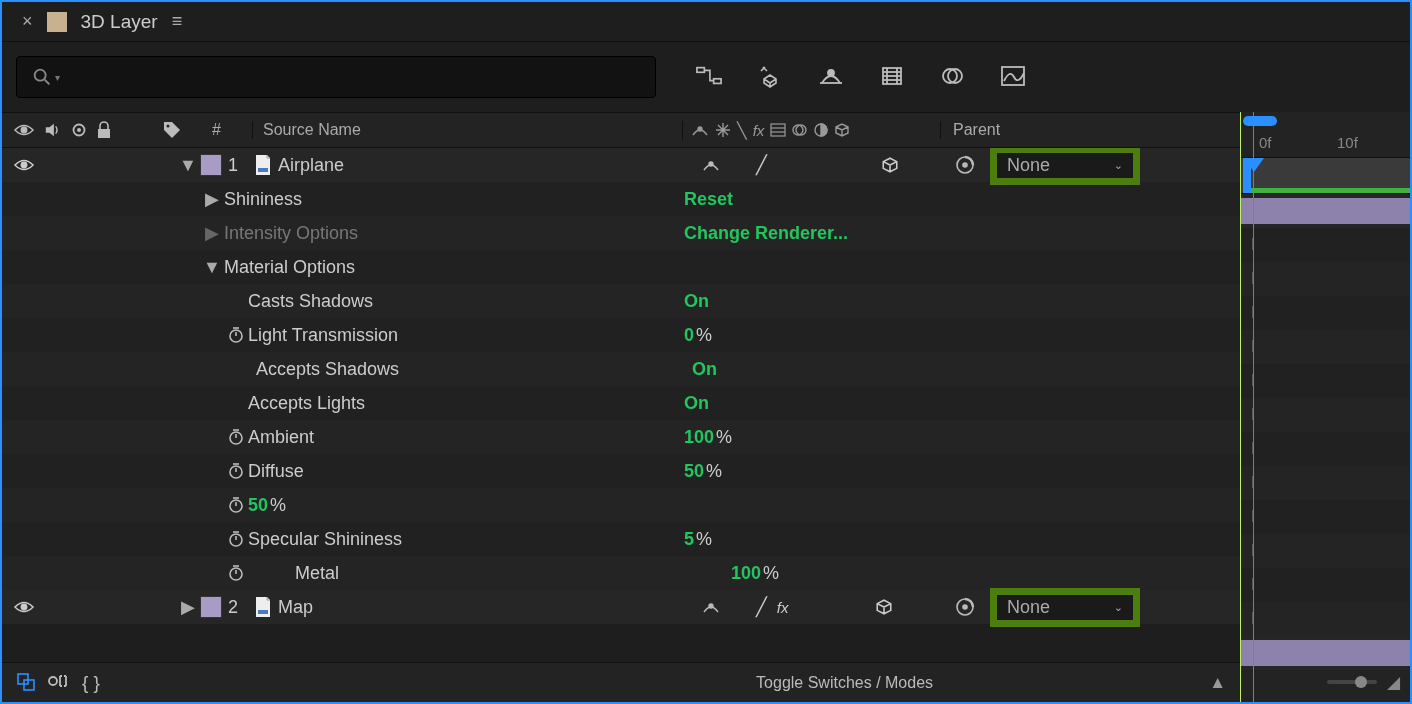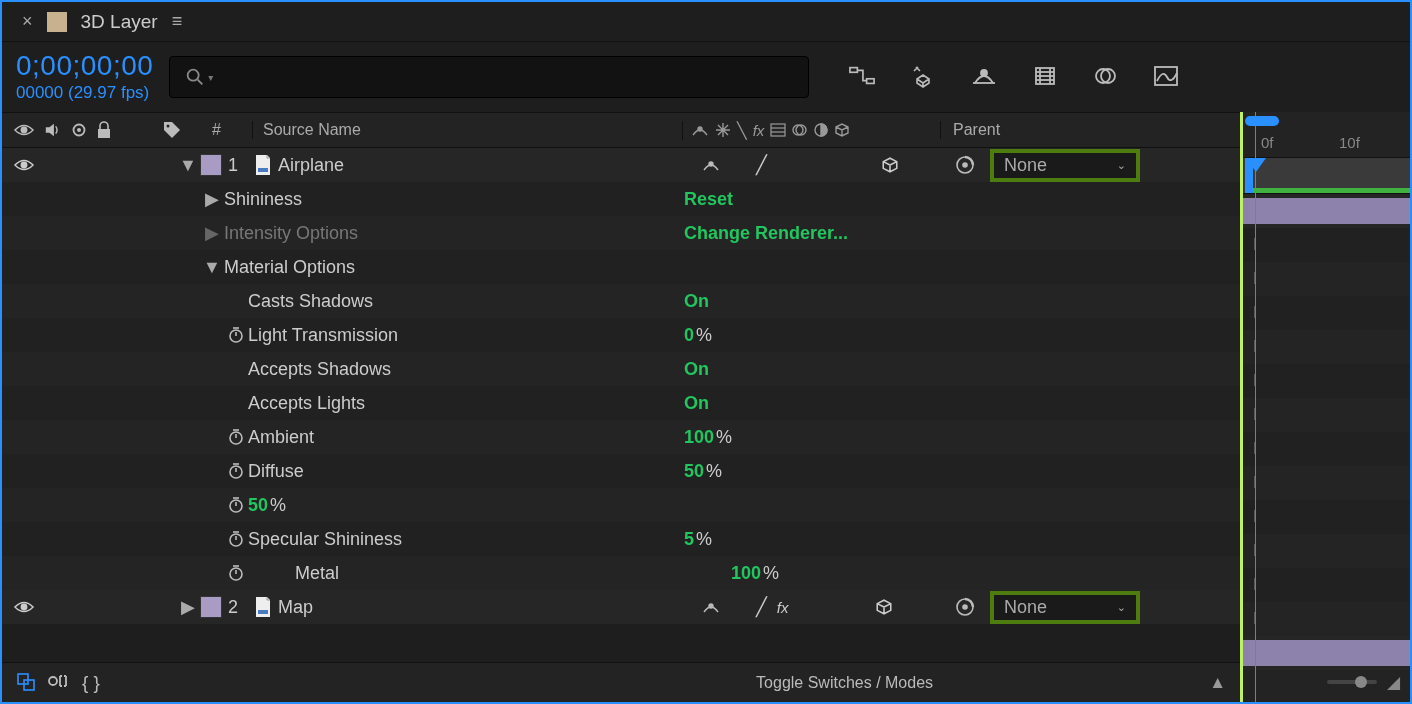--- a/index.html
+++ b/index.html
@@ -16,21 +16,21 @@
 .timecode-block { display: flex; flex-direction: column; line-height: 1.1; }
 .timecode { color: #2a8fff; font-size: 28px; font-weight: 500; letter-spacing: 0.5px; }
 .timecode-sub { color: #2a8fff; font-size: 17px; margin-top: 2px; }
 .search-box { flex: 0 0 640px; height: 42px; background: #121212; border-radius: 4px; display: flex; align-items: center; padding: 0 14px; border: 1px solid #000; }
 .search-box span { color: #888; font-size: 20px; }
 .header-icons { display: flex; gap: 36px; margin-left: 24px; }
 .header-icons span { color: #aaa; font-size: 20px; cursor: pointer; }
 
 .main { flex: 1; display: flex; min-height: 0; }
 .left { flex: 0 0 1238px; display: flex; flex-direction: column; }
-.right { flex: 1; background: #232323; border-left: 3px solid #bef264; position: relative; }
+.right { flex: 1; background: #232323; border-left: 1px solid #bef264; position: relative; }
 
 .col-header { height: 36px; display: flex; align-items: center; background: #232323; border-top: 1px solid #111; border-bottom: 1px solid #111; font-size: 16px; color: #aaa; }
 .ch-toggles { width: 160px; display: flex; align-items: center; gap: 10px; padding-left: 12px; }
 .ch-tag { width: 50px; display: flex; align-items: center; }
 .ch-num { width: 40px; color: #aaa; }
 .ch-source { flex: 0 0 430px; border-left: 1px solid #111; padding-left: 10px; }
 .ch-switches { flex: 0 0 258px; border-left: 1px solid #111; display: flex; align-items: center; gap: 6px; padding-left: 8px; }
 .ch-parent { flex: 1; border-left: 1px solid #111; padding-left: 12px; }
 
 .rows { flex: 1; overflow-y: auto; }
@@ -49,21 +49,21 @@
 .c-name.dim { color: #777; }
 .c-value { flex: 0 0 258px; display: flex; align-items: center; }
 .c-value .link { color: #22c55e; cursor: pointer; font-weight: bold; }
 .c-value .pct { color: #ccc; margin-left: 2px; }
 .c-parent { flex: 1; display: flex; align-items: center; gap: 14px; }
 .c-switches { flex: 0 0 258px; display: flex; align-items: center; gap: 10px; padding-left: 6px; }
 
 .prop-indent { display: inline-block; }
 .stopwatch { width: 24px; display: inline-flex; justify-content: center; color: #999; cursor: pointer; }
 
-.parent-drop { display: flex; align-items: center; gap: 2px; background: #1a1a1a; border: 4px solid #4d7c0f; padding: 2px 10px; min-width: 150px; justify-content: space-between; cursor: pointer; }
+.parent-drop { display: flex; align-items: center; gap: 2px; background: #1a1a1a; border: 7px solid #4d7c0f; padding: 2px 10px; min-width: 150px; justify-content: space-between; cursor: pointer; }
 
 .footer { height: 40px; background: #232323; border-top: 1px solid #111; display: flex; align-items: center; padding: 0 14px; }
 .footer-left { display: flex; gap: 12px; }
 .footer-left span { color: #2a8fff; cursor: pointer; font-size: 18px; }
 .footer-center { flex: 1; text-align: center; color: #bbb; font-size: 16px; padding-left: 380px; }
 .footer-right { display: flex; align-items: center; gap: 16px; }
 
 .tl-ruler { height: 46px; background: #232323; border-bottom: 1px solid #111; position: relative; display: flex; align-items: flex-end; color: #888; font-size: 15px; }
 .tl-ruler .wa { position: absolute; top: 4px; left: 2px; height: 10px; width: 34px; background: #2a8fff; border-radius: 5px; }
 .tl-ruler .lbl { position: absolute; bottom: 6px; }
@@ -87,24 +87,20 @@
 <div class="panel">
 
   <div class="tab-bar">
     <span class="close-x">×</span>
     <span class="comp-chip"></span>
     <span class="tab-title">3D Layer</span>
     <span class="hamburger">≡</span>
   </div>
 
   <div class="header-row">
-    <div class="timecode-block">
-      <span class="timecode">0;00;00;00</span>
-      <span class="timecode-sub">00000 (29.97 fps)</span>
-    </div>
     <div class="search-box">
       <span>
         <svg width="22" height="22" viewBox="0 0 24 24" fill="none" stroke="#888" stroke-width="2">
             <circle cx="10" cy="10" r="6"></circle>
             <line x1="15" y1="15" x2="20" y2="20"></line>
           </svg>
       </span>
       <span style="margin-left:2px;color:#777;font-size:10px;">▾</span>
     </div>
     <div class="header-icons">
@@ -355,21 +351,21 @@
               <span class="pct">%</span>
             </div>
           <div class="c-parent"></div>
         </div>
 
         <div class="row">
           <div class="c-toggles"></div>
             <div class="c-tag"></div>
           <span class="prop-indent" style="width:48px;"></span>
           <span class="stopwatch"></span>
-          <div class="c-name" style="flex:0 0 436px;">Accepts Shadows</div>
+          <div class="c-name" style="flex:0 0 436px;margin-left:8px;">Accepts Shadows</div>
           <div class="c-value">
               <span class="link">On</span>
             </div>
           <div class="c-parent"></div>
         </div>
 
         <div class="row">
           <div class="c-toggles"></div>
             <div class="c-tag"></div>
           <span class="prop-indent" style="width:48px;"></span>

